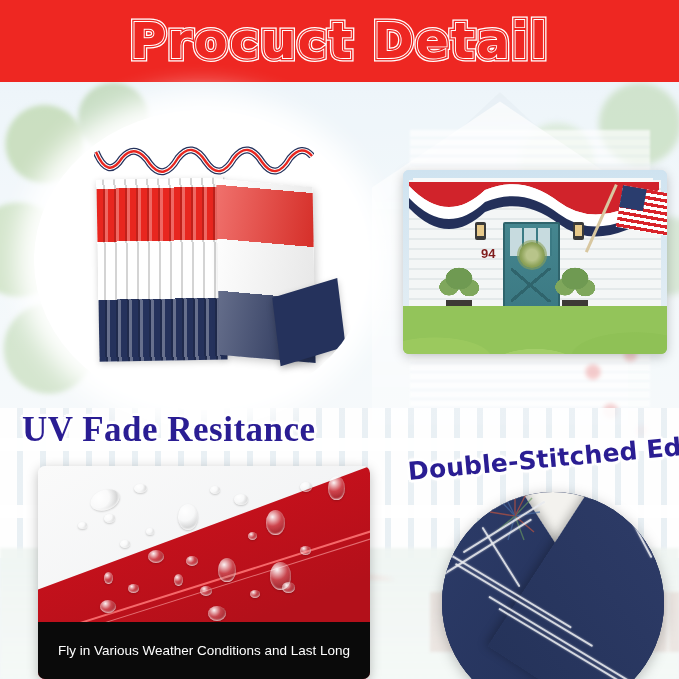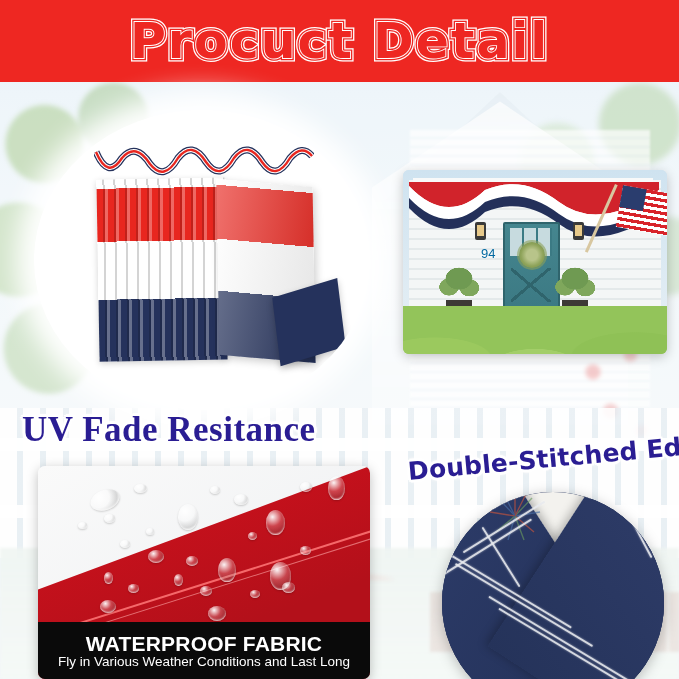--- a/index.html
+++ b/index.html
@@ -139,21 +139,21 @@
   .p-wreath{position:absolute;left:14px;top:18px;width:26px;height:26px;border-radius:50%;
     background:radial-gradient(circle,#b8c48a 30%,#8ea35a 60%,#6f8a45 100%);
     box-shadow:0 0 0 2px rgba(140,160,90,.6);}
   .p-doorx{position:absolute;left:6px;top:44px;width:40px;height:34px;
     background:
       linear-gradient(to top right,transparent 46%,#2f646c 46% 52%,transparent 52%),
       linear-gradient(to bottom right,transparent 46%,#2f646c 46% 52%,transparent 52%);}
   .p-lamp{position:absolute;width:11px;height:18px;background:#3a3a3a;border-radius:2px;top:52px;}
   .p-lamp.l{left:72px;} .p-lamp.r{left:170px;}
   .p-lamp::after{content:"";position:absolute;left:2px;top:3px;width:7px;height:11px;background:#e7c98a;}
-  .p-num{position:absolute;left:78px;top:76px;color:#0369a1;font-size:13px;font-weight:normal;}
+  .p-num{position:absolute;left:78px;top:76px;color:#7f1d1d;font-size:13px;font-weight:bold;}
   .p-plant{position:absolute;width:40px;height:42px;top:96px;
     background:
       radial-gradient(ellipse 22px 18px at 50% 30%,#6f9a52 0 60%,transparent 62%),
       radial-gradient(ellipse 16px 14px at 25% 50%,#7fa75c 0 60%,transparent 62%),
       radial-gradient(ellipse 16px 14px at 76% 52%,#7fa75c 0 60%,transparent 62%);}
   .p-plant.l{left:36px;} .p-plant.r{left:152px;}
   .p-pot{position:absolute;width:26px;height:14px;top:130px;background:#3d3a36;border-radius:0 0 6px 6px;}
   .p-pot.l{left:43px;} .p-pot.r{left:159px;}
   .p-steps{position:absolute;left:72px;top:140px;width:108px;height:34px;
     background:repeating-linear-gradient(180deg,#6e6a68 0 8px,#8a8684 8px 11px);}
@@ -328,21 +328,20 @@
       <div class="drop" style="left:136px;top:108px;width:9px;height:12px;border-radius:50% 50% 48% 48%;"></div>
       <div class="drop" style="left:162px;top:120px;width:12px;height:10px;"></div>
       <div class="drop" style="left:212px;top:124px;width:10px;height:8px;"></div>
       <div class="drop" style="left:244px;top:116px;width:13px;height:11px;"></div>
       <div class="drop" style="left:62px;top:134px;width:16px;height:13px;"></div>
       <div class="drop" style="left:170px;top:140px;width:18px;height:15px;"></div>
       <div class="drop" style="left:108px;top:62px;width:8px;height:7px;"></div>
       <div class="drop" style="left:210px;top:66px;width:9px;height:8px;"></div>
     </div>
     <div class="w-caption">
-      <div class="w-cap1">WATERPROOF FABRIC</div>
       <div class="w-cap2">Fly in Various Weather Conditions and Last Long</div>
     </div>
   </div>
 
   <div class="stitch">
     <div class="s-base"></div>
     <div class="s-white"></div>
     <div class="s-panelA"></div>
     <div class="s-panelB"></div>
     <svg class="s-fireworks" viewBox="0 0 74 60">

